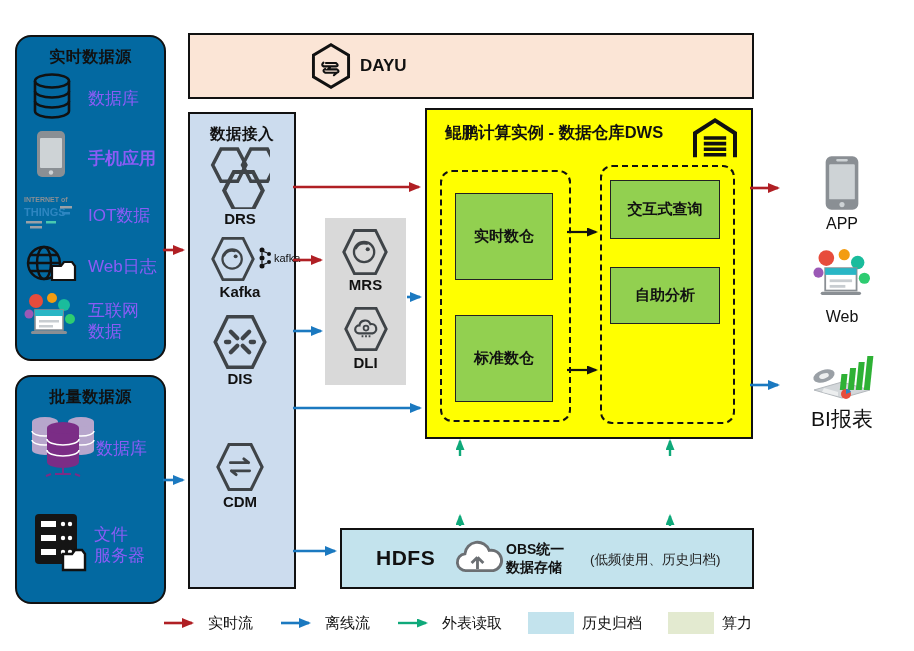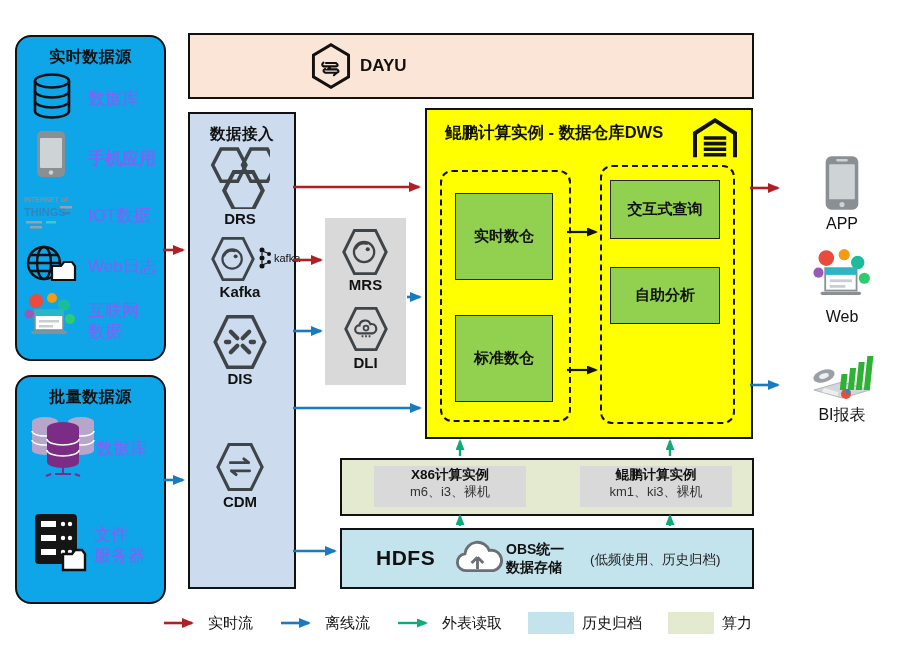--- a/index.html
+++ b/index.html
@@ -1,19 +1,19 @@
 <!DOCTYPE html>
 <html style="--color-realtime-flow: #b01f24; --color-offline-flow: #1b79c0; --color-external-read: #0fa97a; --color-banner-fill: #fbe5d6; --color-access-fill: #ccdcee; --color-dws-fill: #ffff00; --color-warehouse-fill: #92d050; --color-gray-fill: #d9d9d9; --color-compute-fill: #e3ead0; --color-storage-fill: #c3e3ed;"><head>
 <meta charset="utf-8">
 <style>
   html,body{margin:0;padding:0;background:#fff;}
   #canvas{position:relative;width:914px;height:651px;background:#fff;overflow:hidden;
     font-family:"Liberation Sans","DejaVu Sans",sans-serif;color:#111;}
   .abs{position:absolute;}
-  .rounded-box{border:2.5px solid #111;border-radius:16px;background:#0ea5e9;}
+  .rounded-box{border:2.5px solid #111;border-radius:16px;background:#0369a1;}
   .box-title{font-weight:700;font-size:16px;text-align:center;letter-spacing:.5px;}
   .src-label{font-size:17px;color:#8b5cf6;line-height:1.25;}
   .svc-label{font-weight:700;font-size:15px;text-align:center;}
   .banner{background:var(--color-banner-fill);border:2px solid #111;display:flex;align-items:center;}
   .access-col{background:var(--color-access-fill);border:2px solid #111;}
   .gray-box{background:var(--color-gray-fill);}
   .dws-box{background:var(--color-dws-fill);border:2.5px solid #111;}
   .dashed-box{border:2.5px dashed #111;border-radius:12px;}
   .unit{background:var(--color-warehouse-fill);border:1.6px solid #222;display:flex;align-items:center;justify-content:center;
     font-weight:700;font-size:15px;}
@@ -238,30 +238,20 @@
   <div class="abs unit" style="left:455px;top:315px;width:96px;height:85px;">
       <span>标准数仓</span>
     </div>
   <div class="abs unit" style="left:610px;top:180px;width:108px;height:57px;">
       <span>交互式查询</span>
     </div>
   <div class="abs unit" style="left:610px;top:267px;width:108px;height:55px;">
       <span>自助分析</span>
     </div>
 
-  <div class="abs compute-box" style="left:340px;top:458px;width:410px;height:54px;">
-    <div class="compute-cell" style="position:absolute;left:32px;top:6px;width:152px;height:41px;">
-      <div class="t">X86计算实例</div>
-      <div class="m">m6、i3、裸机</div>
-    </div>
-    <div class="compute-cell" style="position:absolute;left:238px;top:6px;width:152px;height:41px;">
-      <div class="t">鲲鹏计算实例</div>
-      <div class="m">km1、ki3、裸机</div>
-    </div>
-  </div>
 
   <div class="abs storage-box" style="left:340px;top:528px;width:410px;height:57px;">
     <div class="hdfs-word" style="position:absolute;left:34px;top:16px;">HDFS</div>
     <svg style="position:absolute;left:112px;top:8px;" width="52" height="40" viewBox="0 0 62 46">
       <path d="M15,38 a10,10 0 0 1 -2,-20 a15,15 0 0 1 29,-4 a10.5,10.5 0 0 1 5,24 z" fill="#fff" stroke="#6b6f73" stroke-width="3.4"></path>
       <path d="M28,36 V22 M28,22 l-7,7 M28,22 l7,7" fill="none" stroke="#6b6f73" stroke-width="3.4"></path>
     </svg>
     <div class="obs-word" style="position:absolute;left:164px;top:11px;">
       <div>OBS统一</div>
       <div>数据存储</div>
@@ -299,21 +289,21 @@
       <rect x="36" y="24" width="6" height="16" transform="skewX(-6)"></rect>
       <rect x="44" y="18" width="6" height="22" transform="skewX(-6)"></rect>
       <rect x="52" y="12" width="6" height="28" transform="skewX(-6)"></rect>
       <rect x="60" y="6" width="6" height="34" transform="skewX(-6)"></rect>
     </g>
     <ellipse cx="16" cy="26" rx="11" ry="6" fill="#9aa0a6" transform="rotate(-18 16 26)"></ellipse>
     <ellipse cx="16" cy="26" rx="5" ry="2.5" fill="#eceeef" transform="rotate(-18 16 26)"></ellipse>
     <circle cx="38" cy="44" r="5" fill="#e74c3c"></circle>
     <path d="M38,44 l5,-2 a5,5 0 0 0 -5,-3 z" fill="#2e86c1"></path>
   </svg>
-  <div class="abs" style="left:783px;top:405px;width:118px;text-align:center;font-size:16px;">BI报表</div>
+  <div class="abs" style="left:783px;top:405px;width:118px;text-align:center;font-size:21px;">BI报表</div>
 
   <svg class="abs" style="left:0;top:0;pointer-events:none;" width="914" height="651" viewBox="0 0 914 651">
     <defs>
       <marker id="ar-red" markerUnits="userSpaceOnUse" markerWidth="12" markerHeight="10" refX="10" refY="5" orient="auto">
         <path d="M0,0 L12,5 L0,10 Z" style="fill:var(--color-realtime-flow)"></path>
       </marker>
       <marker id="ar-blue" markerUnits="userSpaceOnUse" markerWidth="12" markerHeight="10" refX="10" refY="5" orient="auto">
         <path d="M0,0 L12,5 L0,10 Z" style="fill:var(--color-offline-flow)"></path>
       </marker>
       <marker id="ar-green" markerUnits="userSpaceOnUse" markerWidth="11" markerHeight="9" refX="9" refY="4.5" orient="auto">

